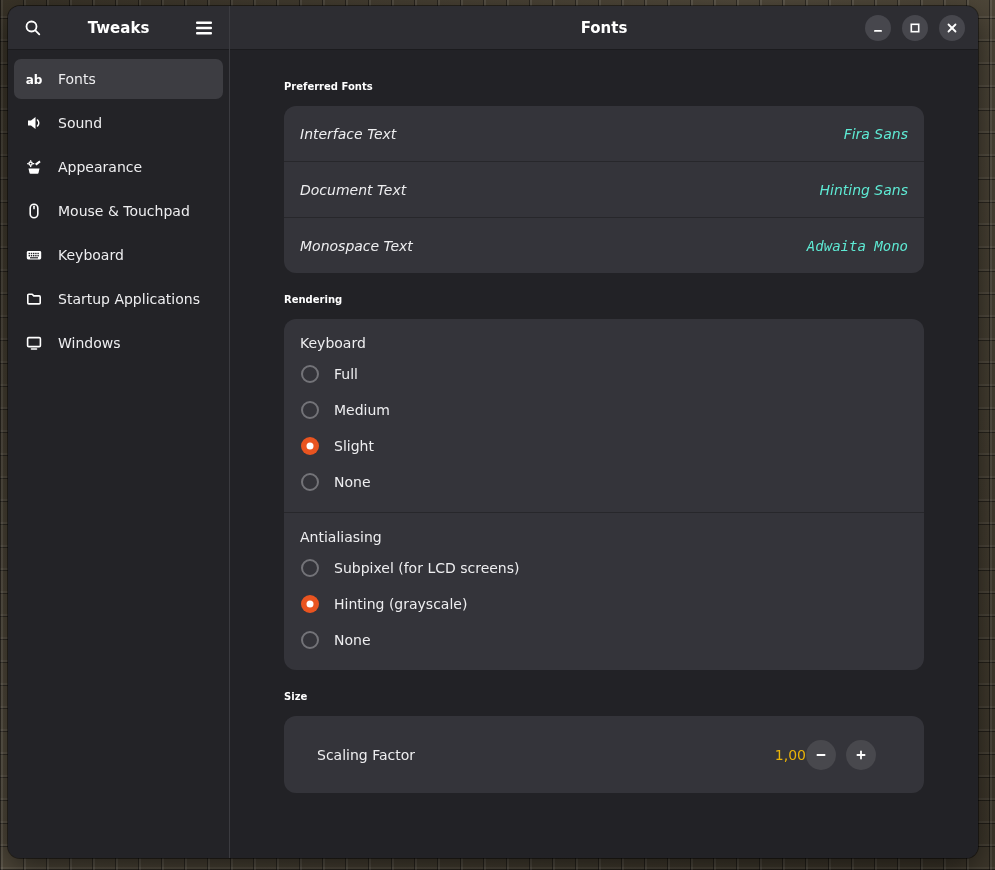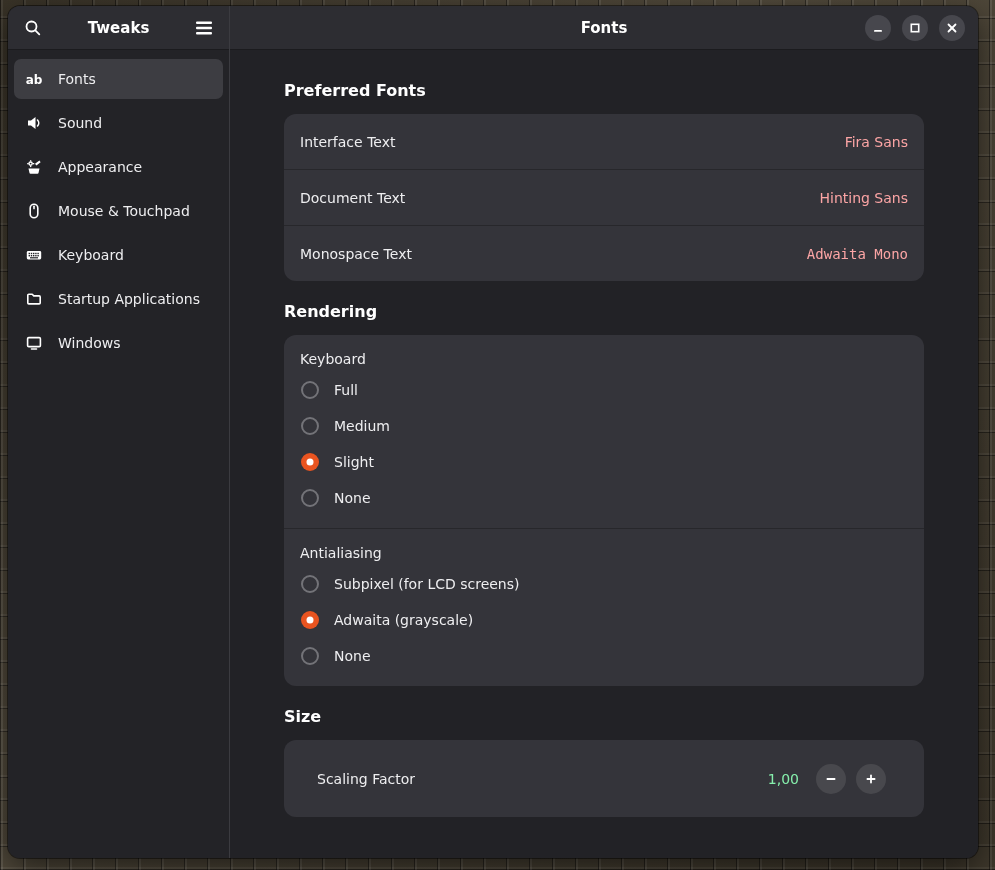--- a/index.html
+++ b/index.html
@@ -94,41 +94,42 @@
     flex: 1;
     overflow: hidden;
     padding: 31px 0 0 0;
     display: flex;
     flex-direction: column;
     align-items: center;
   }
   .page { width: 640px; }
   .section-heading {
     font-weight: bold;
-    font-size: 16px;
+    font-size: 10px;
     color: #ffffff;
     margin-bottom: 14px;
   }
   .card {
     background: #34343a;
     border-radius: 12px;
     margin-bottom: 21px;
     overflow: hidden;
   }
   .font-row {
     height: 55px;
     display: flex;
     align-items: center;
     justify-content: space-between;
     padding: 0 16px;
     cursor: pointer;
+    font-style: italic;
   }
   .row-divider { height: 1px; background: #27272b; }
   .font-row .row-label { color: #eeeef0; }
-  .font-row .row-value { color: #fca5a5; }
+  .font-row .row-value { color: #5eead4; }
   .row-value.mono { font-family: "DejaVu Sans Mono", "Liberation Mono", monospace; }
   .group { padding: 16px 14px 12px 14px; }
   .group-label { color: #eeeef0; padding-left: 2px; margin-bottom: 5px; }
   .option-row {
     height: 36px;
     display: flex;
     align-items: center;
     gap: 15px;
     padding-left: 3px;
     cursor: pointer;
@@ -148,24 +149,24 @@
     border-radius: 50%;
     background: #ffffff;
     left: 50%; top: 50%;
     transform: translate(-50%,-50%);
   }
   .option-label { color: #eeeef0; }
   .scale-row {
     height: 77px;
     display: flex;
     align-items: center;
-    padding: 0 38px 0 33px;
+    padding: 0 48px 0 33px;
   }
   .scale-label { flex: 1; color: #eeeef0; }
-  .scale-value { color: #86efac; margin-right: 17px; }
+  .scale-value { color: #eab308; }
   .stepper { display: flex; gap: 10px; }
   .stepper-btn {
     width: 30px; height: 30px;
     border-radius: 50%;
     background: #48484d;
     border: none;
     color: #ffffff;
     display: flex; align-items: center; justify-content: center;
     cursor: pointer;
     padding: 0;
@@ -355,21 +356,21 @@
           </div>
           <div class="row-divider"></div>
           <div class="group">
             <div class="group-label">Antialiasing</div>
             <div class="option-row">
               <span class="radio"></span>
               <span class="option-label">Subpixel (for LCD screens)</span>
             </div>
             <div class="option-row">
               <span class="radio checked"></span>
-              <span class="option-label">Adwaita (grayscale)</span>
+              <span class="option-label">Hinting (grayscale)</span>
             </div>
             <div class="option-row">
               <span class="radio"></span>
               <span class="option-label">None</span>
             </div>
           </div>
         </div>
 
         <div class="section-heading">Size</div>
         <div class="card">

